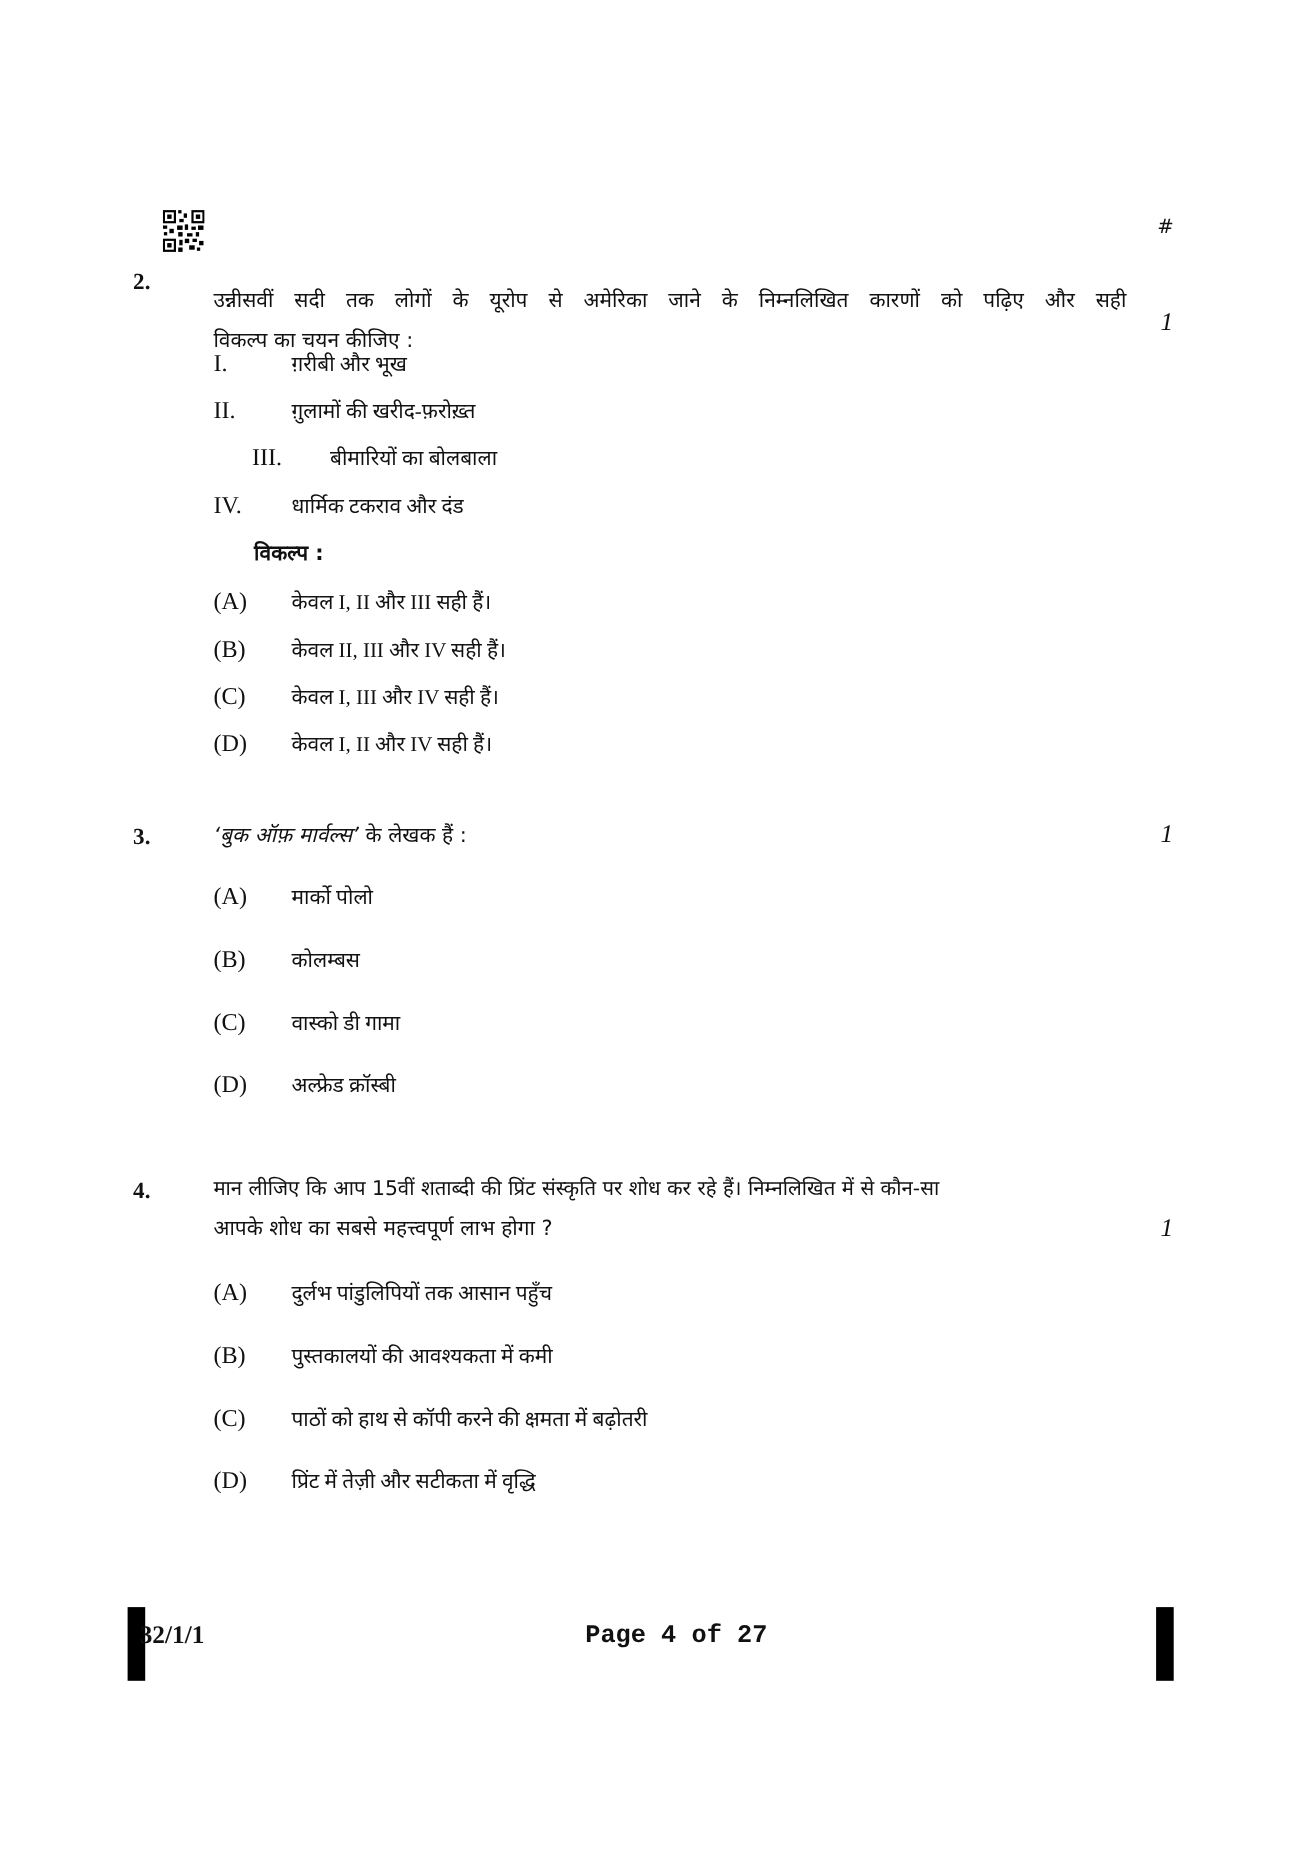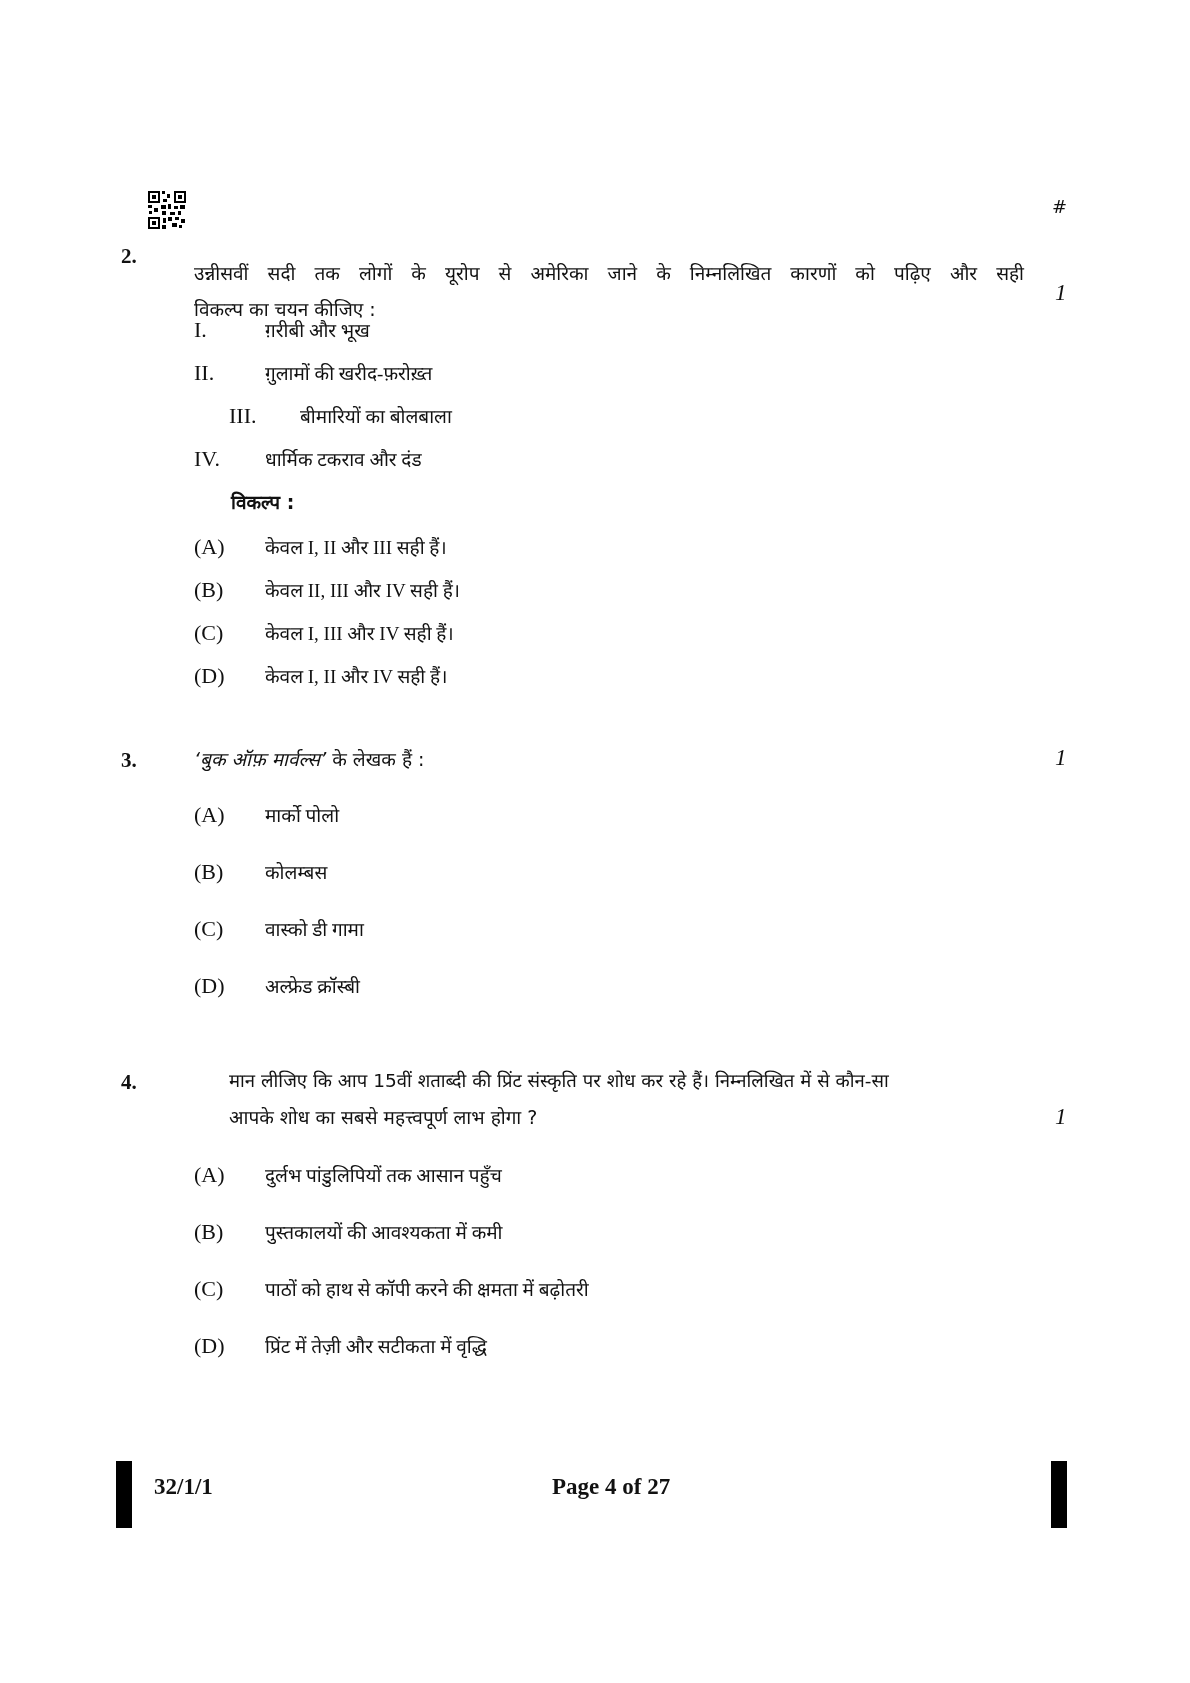--- a/index.html
+++ b/index.html
@@ -115,21 +115,21 @@
 <div class="abs row" style="top:914px;">
   <span class="lab">(C)</span>
   <span class="txt">वास्को डी गामा</span>
 </div>
 <div class="abs row" style="top:971px;">
   <span class="lab">(D)</span>
   <span class="txt">अल्फ्रेड क्रॉस्बी</span>
 </div>
 
 <div class="abs qnum" style="top:1070px;">4.</div>
-<div class="abs qtext" style="top:1063px;margin-left:35px;">
+<div class="abs qtext" style="top:1063px;">
   <div style="white-space:nowrap;font-size:18.5px;">मान लीजिए कि आप 15वीं शताब्दी की प्रिंट संस्कृति पर शोध कर रहे हैं। निम्नलिखित में से कौन-सा</div>
   <div>आपके शोध का सबसे महत्त्वपूर्ण लाभ होगा ?</div>
 </div>
 <div class="abs marks" style="top:1104px;">1</div>
 
 <div class="abs row" style="top:1160px;">
   <span class="lab">(A)</span>
   <span class="txt">दुर्लभ पांडुलिपियों तक आसान पहुँच</span>
 </div>
 <div class="abs row" style="top:1217px;">
@@ -139,15 +139,15 @@
 <div class="abs row" style="top:1274px;">
   <span class="lab">(C)</span>
   <span class="txt">पाठों को हाथ से कॉपी करने की क्षमता में बढ़ोतरी</span>
 </div>
 <div class="abs row" style="top:1331px;">
   <span class="lab">(D)</span>
   <span class="txt">प्रिंट में तेज़ी और सटीकता में वृद्धि</span>
 </div>
 
 <div class="abs bar" style="left:116px;"></div>
-<div class="abs foot" style="left:154px;">32/1/1</div>
-<div class="abs foot" style="left:552px;">Page 4 of 27</div>
+<div class="abs foot" style="left:127px;">32/1/1</div>
+<div class="abs foot" style="left:532px;font-family:Liberation Mono, monospace;">Page 4 of 27</div>
 <div class="abs bar" style="left:1051px;"></div>
 
 </body></html>

